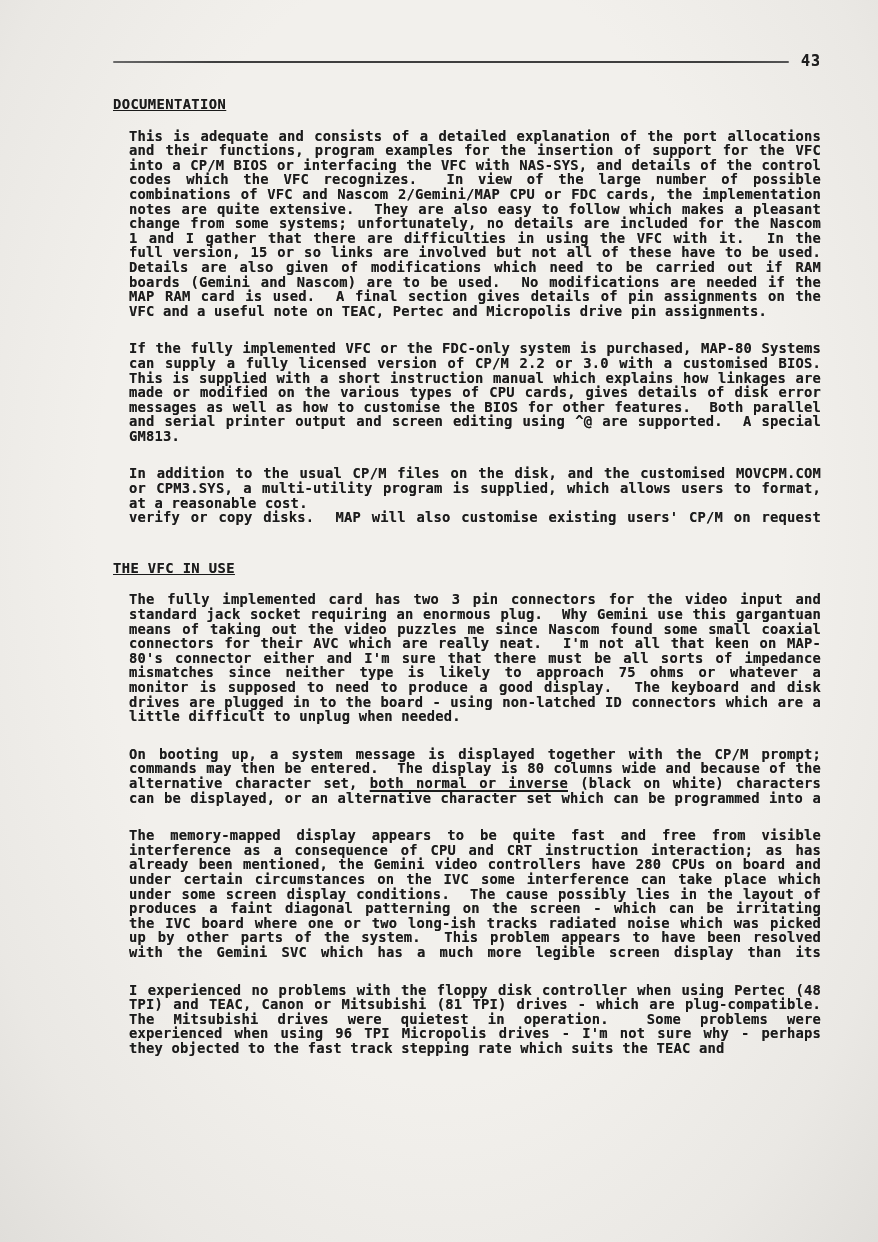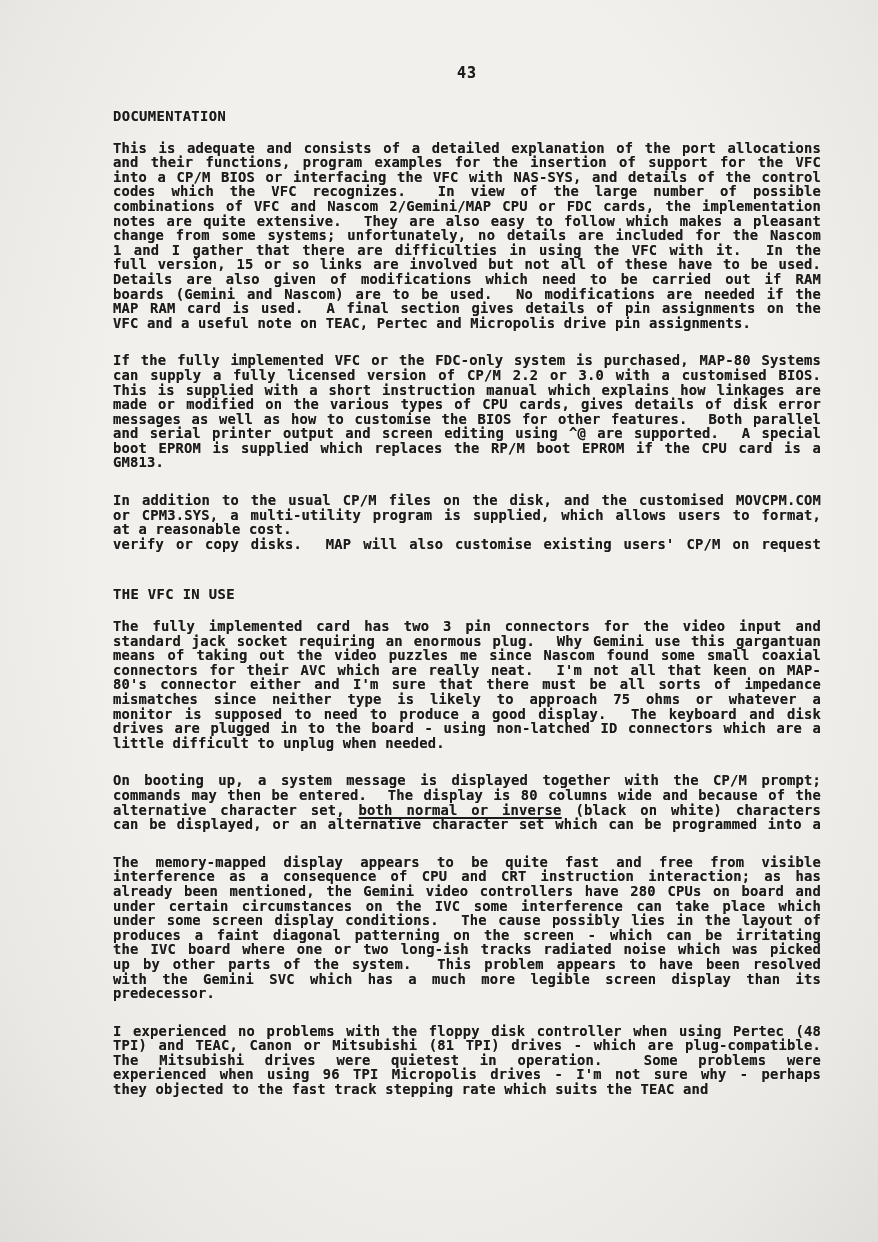--- a/index.html
+++ b/index.html
@@ -12,21 +12,20 @@
     position:relative;
     width:878px;height:1242px;
     box-sizing:border-box;
     background:radial-gradient(ellipse at 50% 42%, #f2f0ec 55%, #eae8e4 82%, #e0deda 100%);
     padding:54px 57px 40px 113px;
     overflow:hidden;
   }
   .pagehead{
     display:flex;align-items:center;gap:12px;
     margin-bottom:28px;
-    flex-direction:column;
   }
   .rule{
     flex:1;height:2px;
     background:linear-gradient(to right,#6a6a6a,#3f3f3f 15%,#3f3f3f 90%,#555);
     border-radius:1px;
   }
   .pagenum{
     font-size:15px;font-weight:bold;color:#1e1e1e;
     letter-spacing:1px;line-height:1;
     text-shadow:0 0 .5px rgba(20,20,20,.6);
@@ -35,27 +34,29 @@
     font-size:13.8px;
     line-height:14.6px;
     font-weight:bold;
     color:#1b1b1b;
     letter-spacing:.2px;
     text-shadow:0 0 .5px rgba(25,25,25,.55);
   }
   .heading{
     margin:36px 0 17px;
     letter-spacing:.4px;
+    text-decoration:underline;
   }
   section:first-child .heading{margin-top:0;}
   .para{margin:0 0 23px;}
   .line{
     text-align:justify;
     text-align-last:justify;
     min-height:14.6px;
+    margin-left:16px;
   }
   .line.last{text-align-last:left;}
   u{text-decoration-thickness:1.5px;text-underline-offset:2px;}
 </style>
 </head>
 <body>
 
 <div class="sheet">
   <div class="pagehead">
     <div class="rule"></div>
@@ -79,21 +80,20 @@
           <div class="line">MAP RAM card is used.&nbsp; A final section gives details of pin assignments on the</div>
           <div class="line last">VFC and a useful note on TEAC, Pertec and Micropolis drive pin assignments.</div>
         </div>
         <div class="para">
           <div class="line">If the fully implemented VFC or the FDC-only system is purchased, MAP-80 Systems</div>
           <div class="line">can supply a fully licensed version of CP/M 2.2 or 3.0 with a customised BIOS.</div>
           <div class="line">This is supplied with a short instruction manual which explains how linkages are</div>
           <div class="line">made or modified on the various types of CPU cards, gives details of disk error</div>
           <div class="line">messages as well as how to customise the BIOS for other features.&nbsp; Both parallel</div>
           <div class="line">and serial printer output and screen editing using ^@ are supported.&nbsp; A special</div>
-          <div class="line">boot EPROM is supplied which replaces the RP/M boot EPROM if the CPU card is a</div>
           <div class="line last">GM813.</div>
         </div>
         <div class="para">
           <div class="line">In addition to the usual CP/M files on the disk, and the customised MOVCPM.COM</div>
           <div class="line">or CPM3.SYS, a multi-utility program is supplied, which allows users to format,</div>
           <div class="line last">at a reasonable cost.</div>
           <div class="line">verify or copy disks.&nbsp; MAP will also customise existing users' CP/M on request</div>
         </div>
       </section>
       <section>
@@ -118,21 +118,20 @@
         <div class="para">
           <div class="line">The memory-mapped display appears to be quite fast and free from visible</div>
           <div class="line">interference as a consequence of CPU and CRT instruction interaction; as has</div>
           <div class="line">already been mentioned, the Gemini video controllers have 280 CPUs on board and</div>
           <div class="line">under certain circumstances on the IVC some interference can take place which</div>
           <div class="line">under some screen display conditions.&nbsp; The cause possibly lies in the layout of</div>
           <div class="line">produces a faint diagonal patterning on the screen - which can be irritating</div>
           <div class="line">the IVC board where one or two long-ish tracks radiated noise which was picked</div>
           <div class="line">up by other parts of the system.&nbsp; This problem appears to have been resolved</div>
           <div class="line">with the Gemini SVC which has a much more legible screen display than its</div>
-          <div class="line last">predecessor.</div>
         </div>
         <div class="para">
           <div class="line">I experienced no problems with the floppy disk controller when using Pertec (48</div>
           <div class="line">TPI) and TEAC, Canon or Mitsubishi (81 TPI) drives - which are plug-compatible.</div>
           <div class="line">The Mitsubishi drives were quietest in operation.&nbsp; Some problems were</div>
           <div class="line">experienced when using 96 TPI Micropolis drives - I'm not sure why - perhaps</div>
           <div class="line last">they objected to the fast track stepping rate which suits the TEAC and</div>
         </div>
       </section>
     </main>

